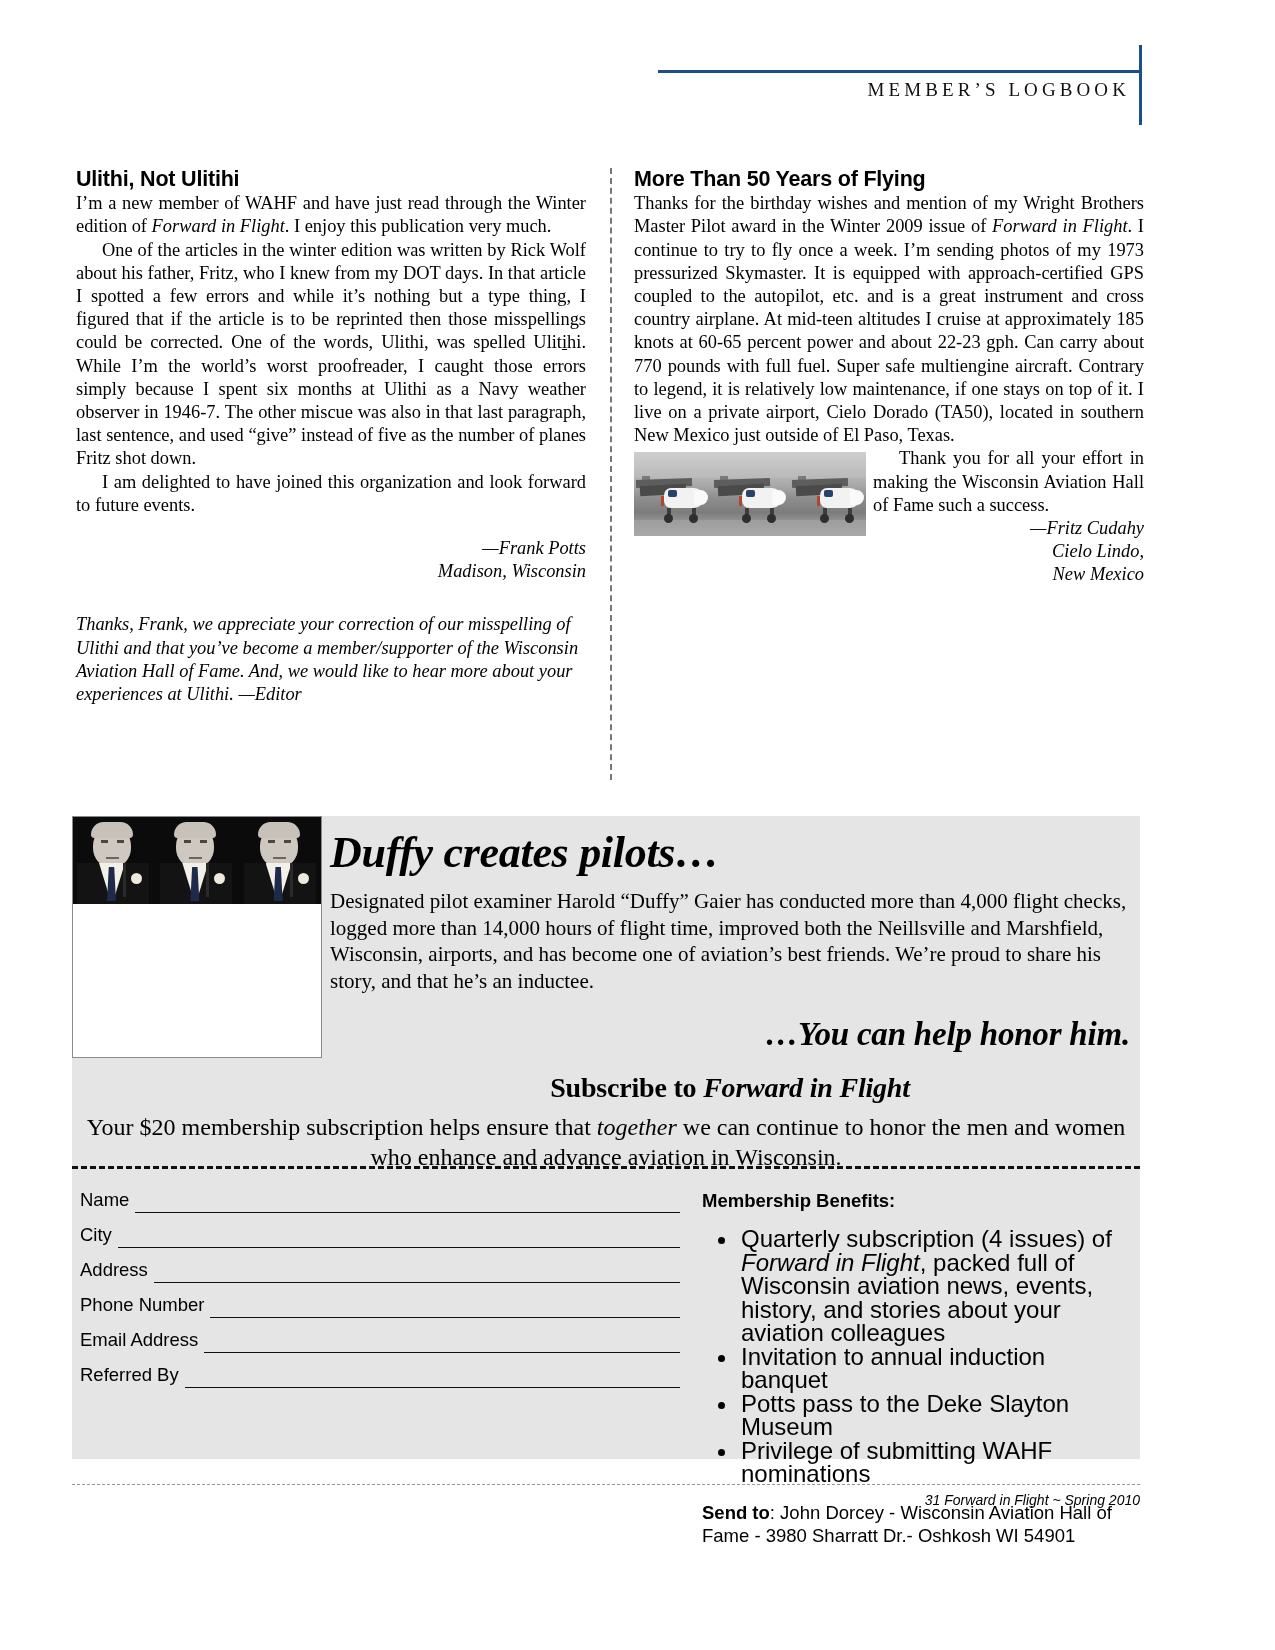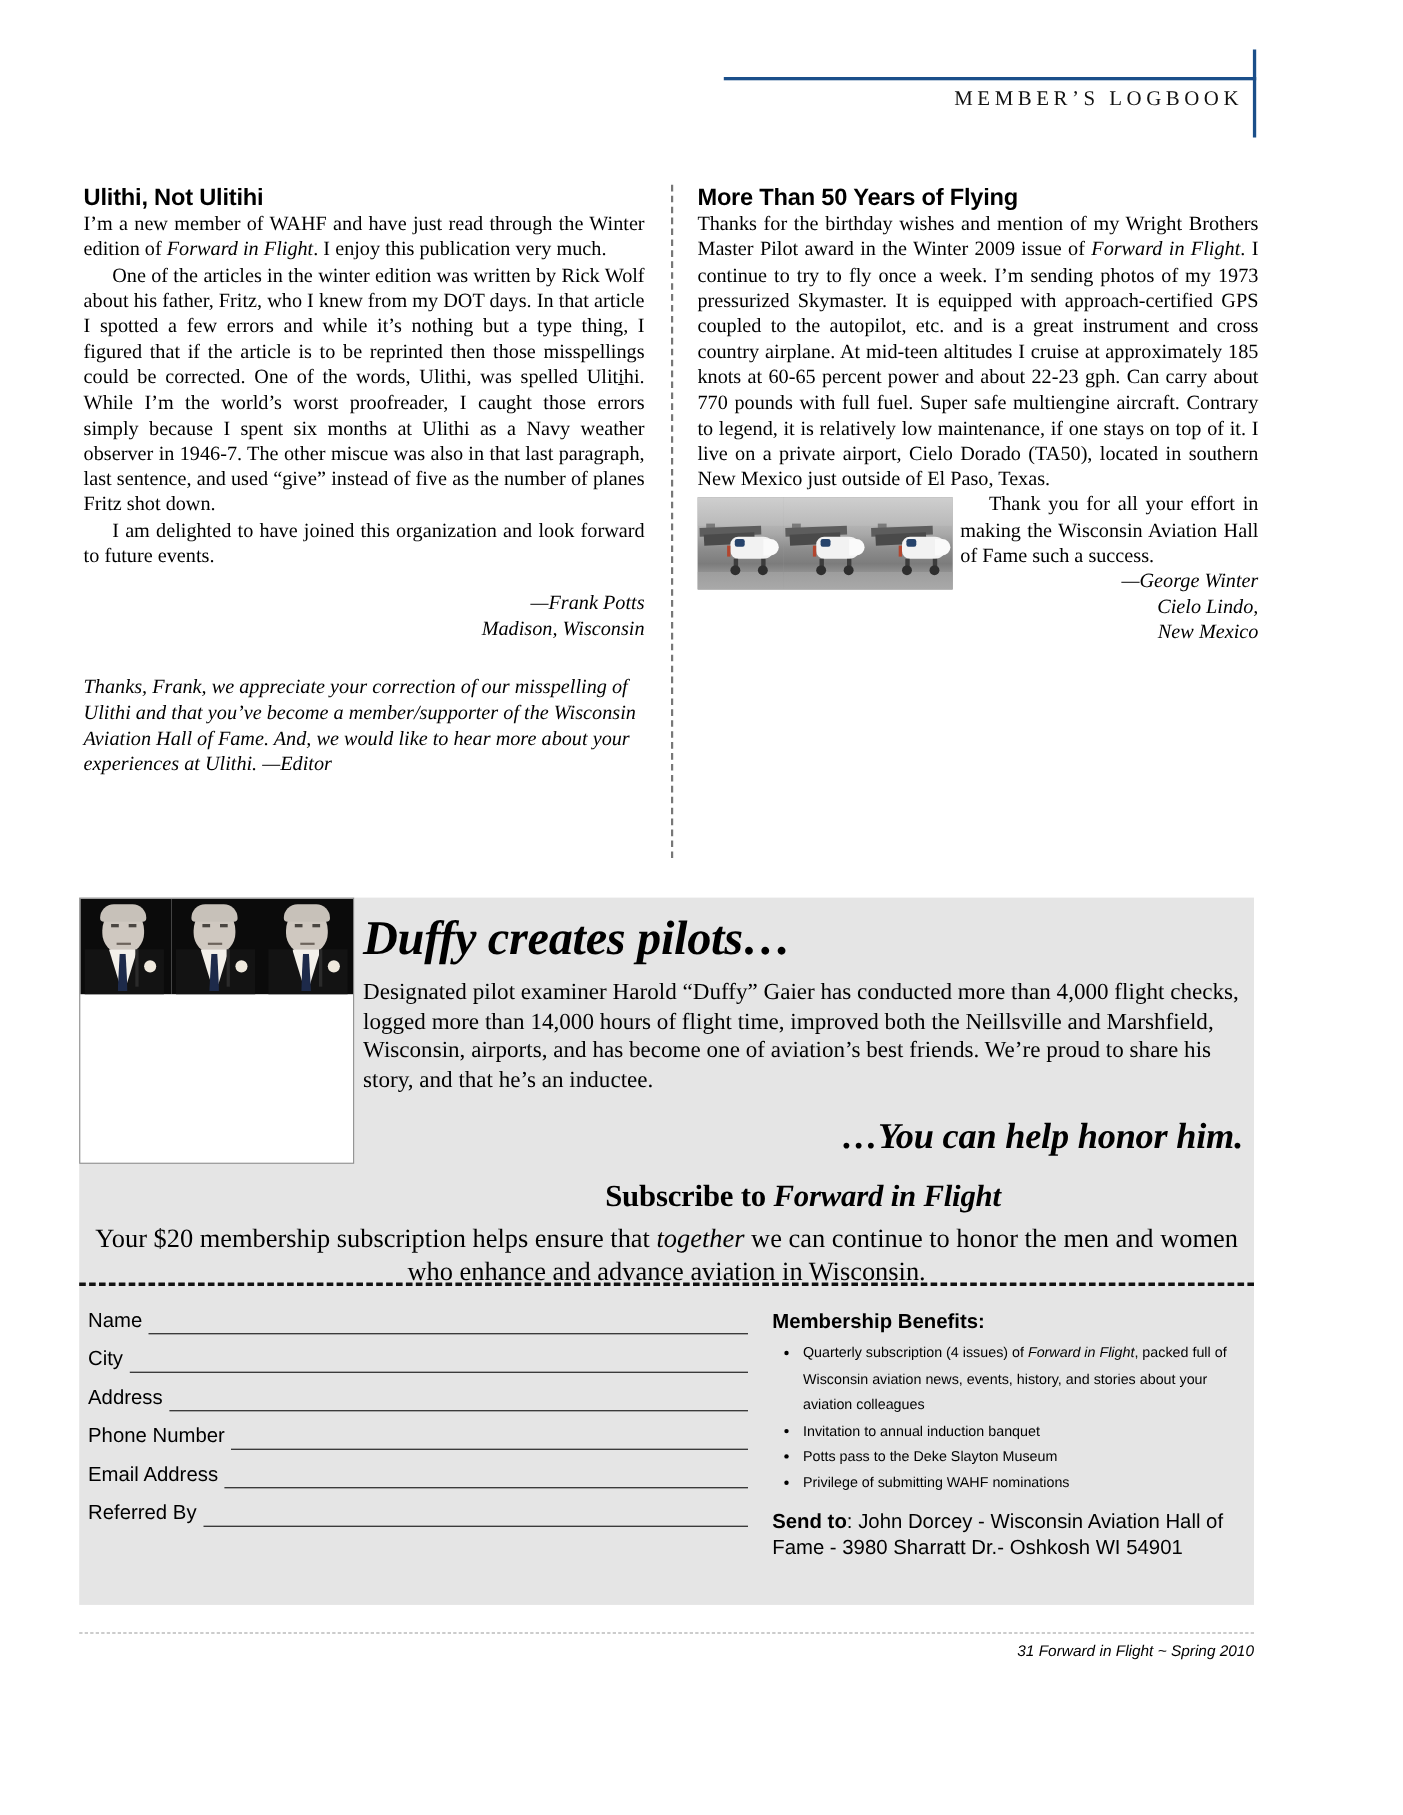--- a/index.html
+++ b/index.html
@@ -301,24 +301,24 @@
     top: 24px;
     width: 432px;
     font-family: "Liberation Sans", "DejaVu Sans", sans-serif;
   }
   .benefits-title {
     font-weight: bold;
     font-size: 18.5px;
     margin: 0 0 6px 0;
   }
   .benefits-list {
-    margin: 4px;
+    margin: 15px;
     padding: 0 0 0 22px;
     list-style: disc;
-    font-size: 13px;
+    font-size: 24px;
     line-height: 23.5px;
   }
   .benefits-list li { margin: 0 0 0 0; padding-left: 2px; }
   .send-to {
     font-size: 18.5px;
     line-height: 23.5px;
     margin: 12px 0 0 0;
   }
   .send-to b { font-weight: bold; }
 
@@ -414,21 +414,21 @@
             <div class="win"></div>
             <div class="acc"></div>
           <div class="gear1"></div>
             <div class="gear2"></div>
             <div class="grnd"></div>
             <div class="whl1"></div>
             <div class="whl2"></div>
         </div>
       </div>
       <p class="body-text p-indent">Thank you for all your effort in making the Wisconsin Aviation Hall of Fame such a success.</p>
-      <p class="sig">—George Winter</p>
+      <p class="sig">—Fritz Cudahy</p>
       <p class="sig">Cielo Lindo,</p>
       <p class="sig">New Mexico</p>
     </div>
   </div>
 </div>
 
 <div class="duffy-panel">
   <div class="duffy-photo">
     <div class="face-strip">
       <div class="face-tile">

